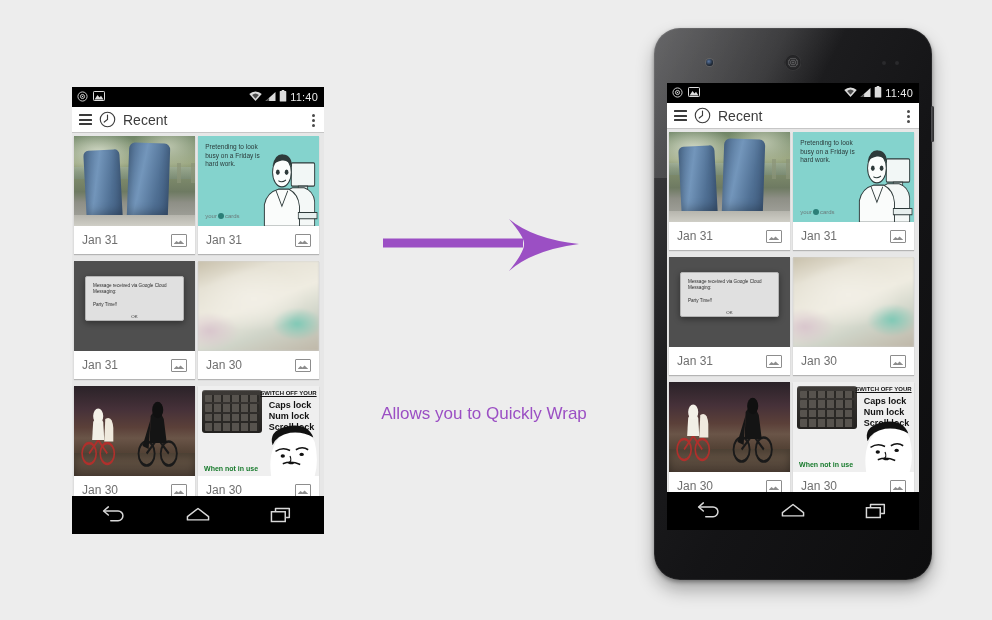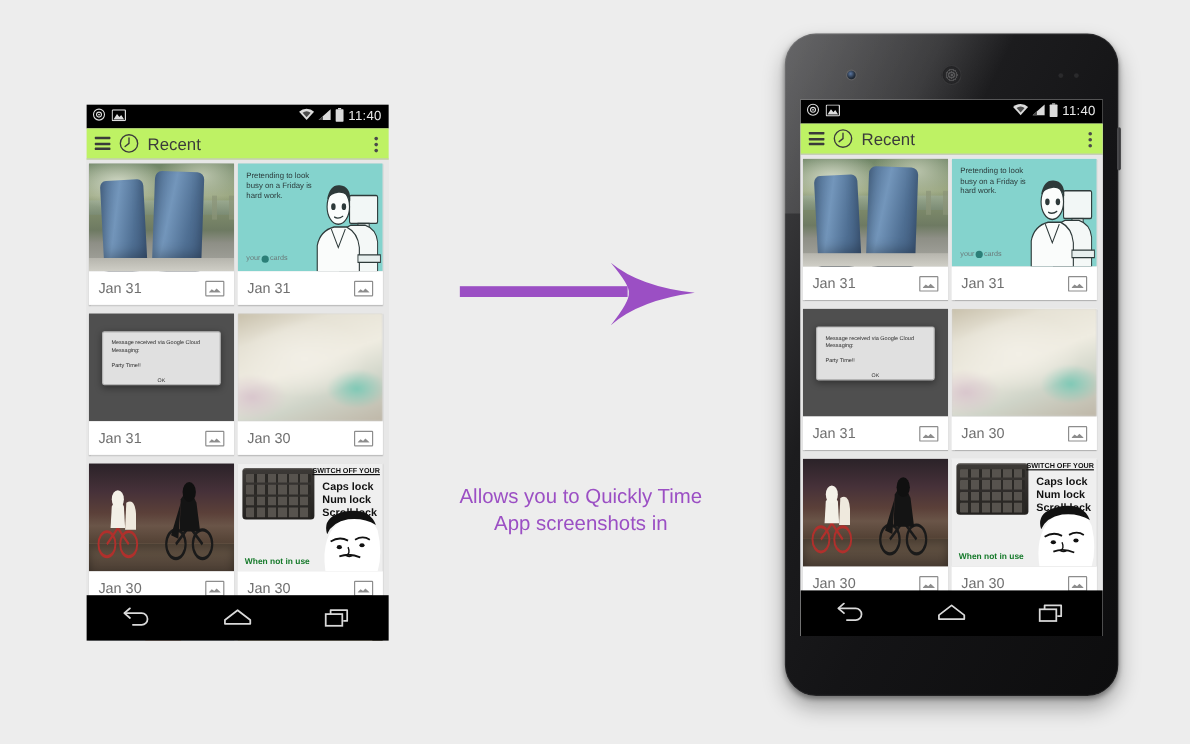--- a/index.html
+++ b/index.html
@@ -16,21 +16,21 @@
     background: #000; color: #e8e8e8;
     display: flex; align-items: center;
     padding: 0 5px;
     position: relative;
   }
   .sb-left { display:flex; align-items:center; gap:5px; }
   .sb-right { position:absolute; right:6px; display:flex; align-items:center; gap:3px; }
   .sb-clock { color:#e9e9e9; letter-spacing:.2px; }
 
   .actionbar {
-    background: #bef264;
+    background: #ffffff;
     border-bottom: 1px solid #c6c6c6;
     display: flex; align-items: center;
     position: relative;
   }
   .ab-title { color:#3b3b3b; }
   .hamburger { display:flex; flex-direction:column; justify-content:space-between; }
   .hamburger i { display:block; background:#3a3a3a; border-radius:.5px; }
   .overflow { position:absolute; display:flex; flex-direction:column; justify-content:space-between; align-items:center; }
   .overflow i { display:block; background:#4a4a4a; border-radius:50%; }
 
@@ -423,22 +423,21 @@
       </span>
     </div>
   </div>
 
   <svg id="arrow" viewBox="0 0 200 60">
     <rect x="0" y="23.5" width="140" height="9" fill="#9b4fc4"></rect>
     <path d="M126 4 Q150 24 196 29 Q150 35 126 56 Q142 36 141 29 Q142 23 126 4 Z" fill="#9b4fc4"></path>
   </svg>
 
   <div id="caption">
-    <div>Allows you to Quickly Time</div>
-    <div>App screenshots in</div>
+    <div>Allows you to Quickly Wrap</div>
   </div>
 
   <div id="phone">
     <div class="phone-body"></div>
     <div class="phone-gloss"></div>
     <div class="earpiece"></div>
     <div class="frontcam"></div>
     <div class="sensor s1"></div>
     <div class="sensor s2"></div>
     <div class="sidebtn"></div>

